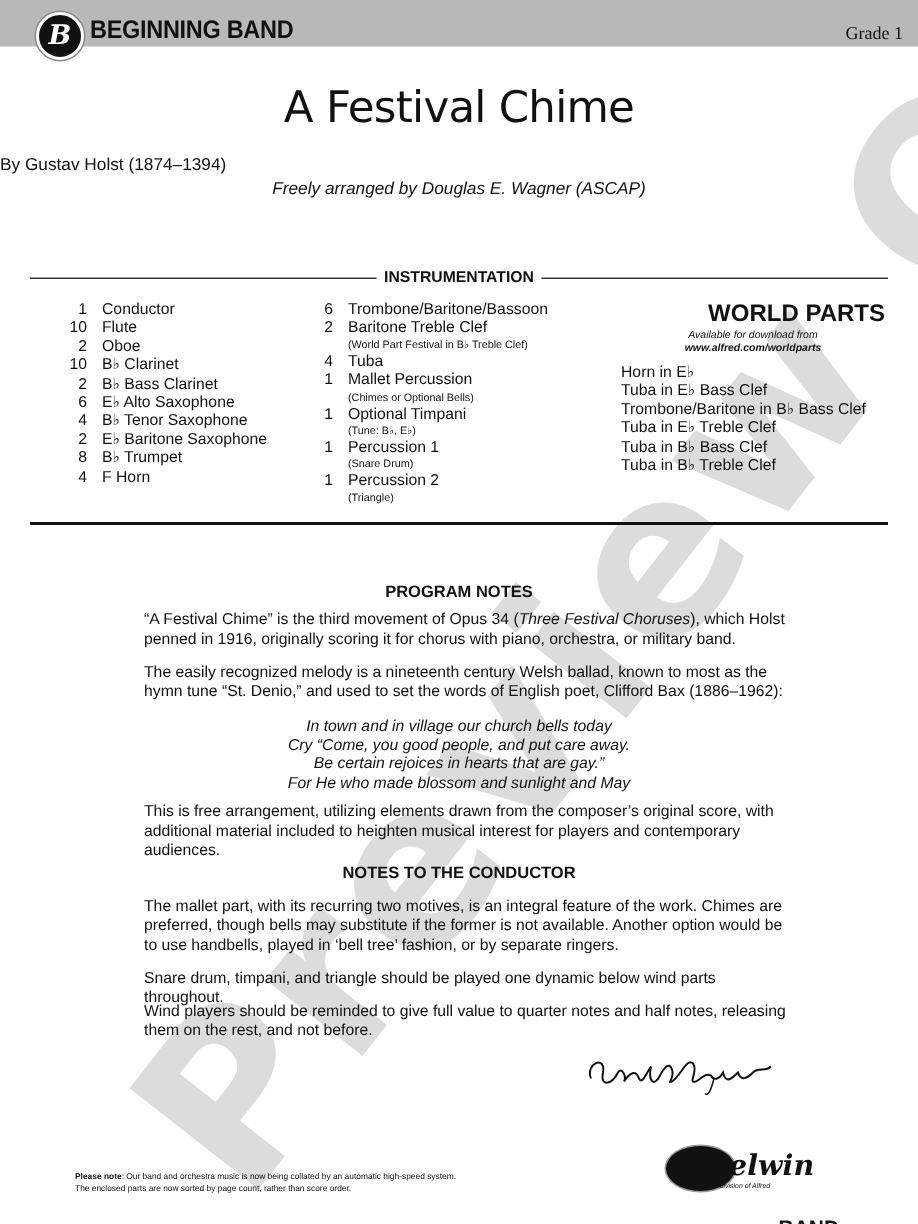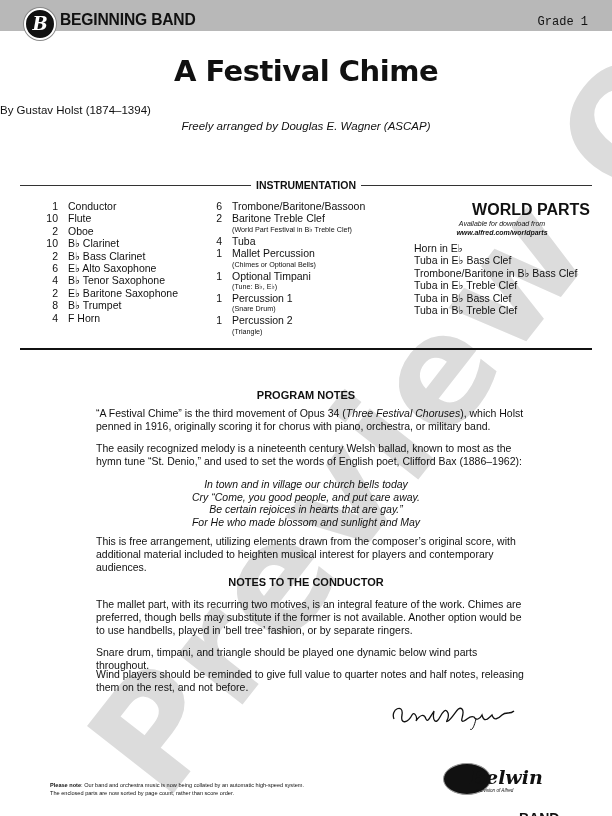--- a/index.html
+++ b/index.html
@@ -4,29 +4,29 @@
 <style>
   html, body { margin: 0; padding: 0; }
   body { width: 612px; height: 816px; background: #ffffff; position: relative; overflow: hidden;
          font-family: "DejaVu Sans", "Liberation Sans", sans-serif; color: #111; }
   .header-band { position: absolute; left: 0; top: 0; width: 612px; height: 31px; background: #b8b8b8; }
   .logo { position: absolute; left: 24px; top: 8px; width: 28px; height: 28px; border-radius: 50%;
           background: #111; border: 2px solid #fff; box-shadow: 0 0 0 1px #888; display:flex; align-items:center; justify-content:center; }
   .logo span { color:#fff; font-family: "DejaVu Serif", serif; font-style: italic; font-weight:bold; font-size:18px; line-height:1; }
   .series { position: absolute; left: 60px; top: 10px; font-family: "Liberation Sans", sans-serif; font-weight: bold;
             font-size: 17px; letter-spacing: -0.2px; transform: scaleX(0.92); transform-origin: left; }
-  .grade { position: absolute; right: 24px; top: 15px; font-family: Liberation Mono, monospace; font-size: 12px; }
+  .grade { position: absolute; right: 10px; top: 15px; font-family: Liberation Serif, serif; font-size: 12px; }
 
   .watermark { position: absolute; left: -30px; top: 370px; width: 800px; transform: rotate(-52deg); transform-origin: center;
                font-family: "DejaVu Sans", sans-serif; font-weight: bold; font-size: 150px; color: #dcdcdc; white-space: nowrap;
                letter-spacing: 4px; z-index: 0; pointer-events: none; }
   .content { position: absolute; left: 0; top: 0; width: 612px; height: 816px; z-index: 1; }
 
   .title { position: absolute; left: 0; width: 612px; top: 54px; text-align: center; font-family: "DejaVu Sans", sans-serif;
-           font-weight: bold; font-size: 29px; letter-spacing: -0.5px; }
+           font-weight: normal; font-size: 29px; letter-spacing: -0.5px; }
   .composer { position: absolute; left: 0; width: 572px; top: 104px; font-size: 11.5px; font-family: "Liberation Sans", sans-serif; }
   .arranger { position: absolute; left: 0; width: 612px; top: 120px; text-align: center; font-size: 11.5px; font-style: italic; font-family: "Liberation Sans", sans-serif; }
 
   .instr-head { position: absolute; left: 20px; width: 572px; top: 179px; display: flex; align-items: center; }
   .instr-head .line { flex: 1; height: 1px; background: #333; }
   .instr-head .lbl { padding: 0 5px; font-weight: bold; font-size: 10.5px; font-family: "Liberation Sans", sans-serif; }
   .instr-bottom { position: absolute; left: 20px; width: 572px; top: 348px; height: 2px; background: #111; }
 
   .col { position: absolute; font-family: "Liberation Sans", sans-serif; font-size: 10.5px; }
   .row { display: flex; line-height: 12.4px; }

